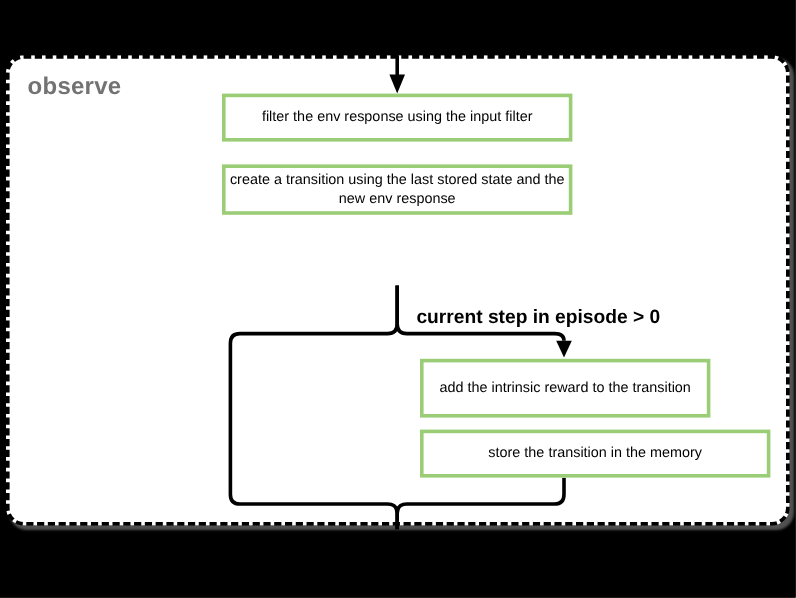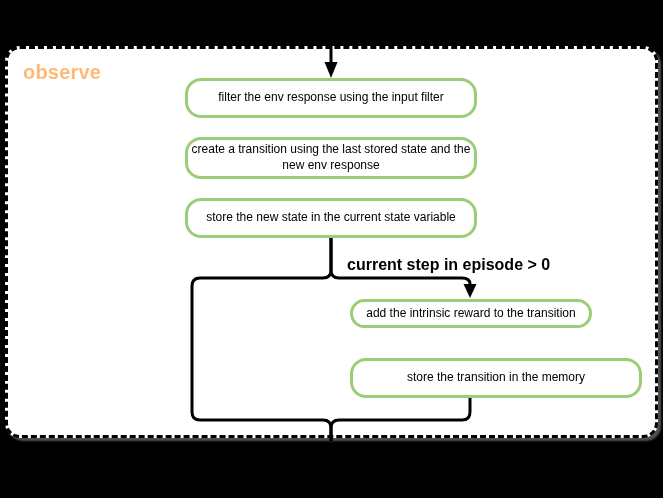--- a/index.html
+++ b/index.html
@@ -29,21 +29,21 @@
     border: 3px dashed #000000;
     border-radius: 15px;
     box-shadow: 3px 3px 2px rgba(232,232,232,0.35);
   }
   .panel-title {
     position: absolute;
     left: 23px;
     top: 61px;
     font-size: 20px;
     font-weight: bold;
-    color: #fdba74;
+    color: #737373;
     letter-spacing: 0.2px;
   }
   .edges {
     position: absolute;
     left: 0;
     top: 0;
     width: 663px;
     height: 498px;
     pointer-events: none;
   }
@@ -54,21 +54,21 @@
   }
   .edges polygon {
     fill: #000000;
     stroke: none;
   }
   .node {
     position: absolute;
     box-sizing: border-box;
     background: #ffffff;
     border: 3px solid #9BCD77;
-    border-radius: 16px;
+    border-radius: 0;
     display: flex;
     align-items: center;
     justify-content: center;
     text-align: center;
     font-size: 12px;
     line-height: 1.3;
     color: #000000;
     padding: 0 3px;
   }
   .cond-label {
@@ -106,25 +106,22 @@
   </svg>
 
   <div class="node" style="left:185px; top:78px; width:292px; height:40px;">
     <span>filter the env response using the input filter</span>
   </div>
 
   <div class="node" style="left:185px; top:137px; width:292px; height:42px;">
     <span>create a transition using the last stored state and the new env response</span>
   </div>
 
-  <div class="node" style="left:185px; top:198px; width:292px; height:40px;">
-    <span>store the new state in the current state variable</span>
-  </div>
 
-  <div class="node" style="left:350px; top:299px; width:242px; height:29px;">
+  <div class="node" style="left:350px; top:299px; width:242px; height:49px;">
     <span>add the intrinsic reward to the transition</span>
   </div>
 
   <div class="node" style="left:350px; top:358px; width:292px; height:40px;">
     <span>store the transition in the memory</span>
   </div>
 
   <div class="cond-label">current step in episode &gt; 0</div>
 
 </div>

